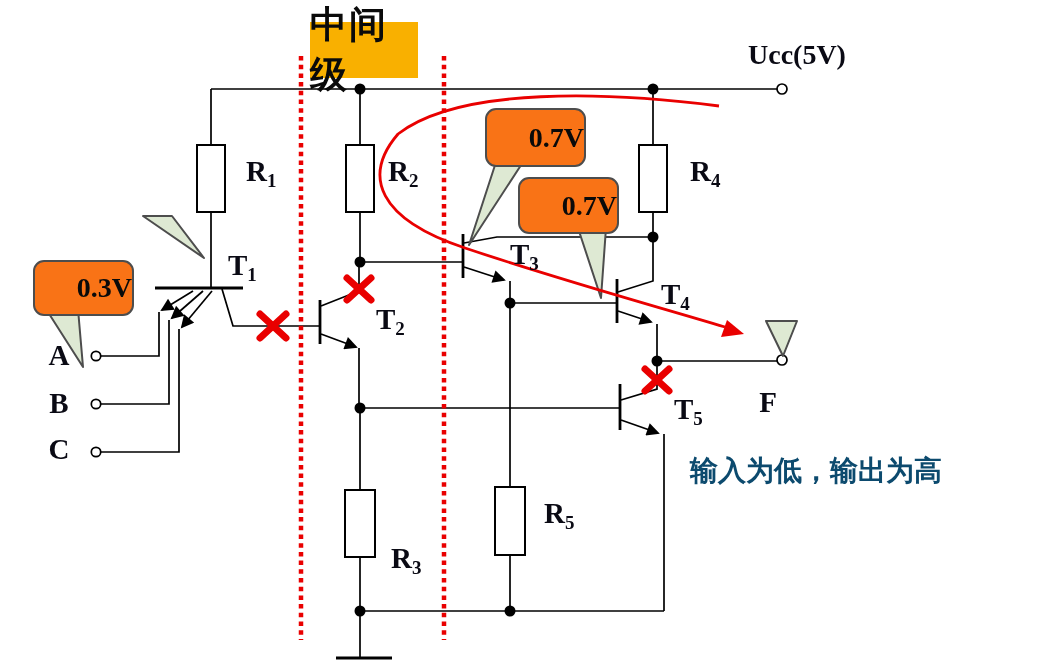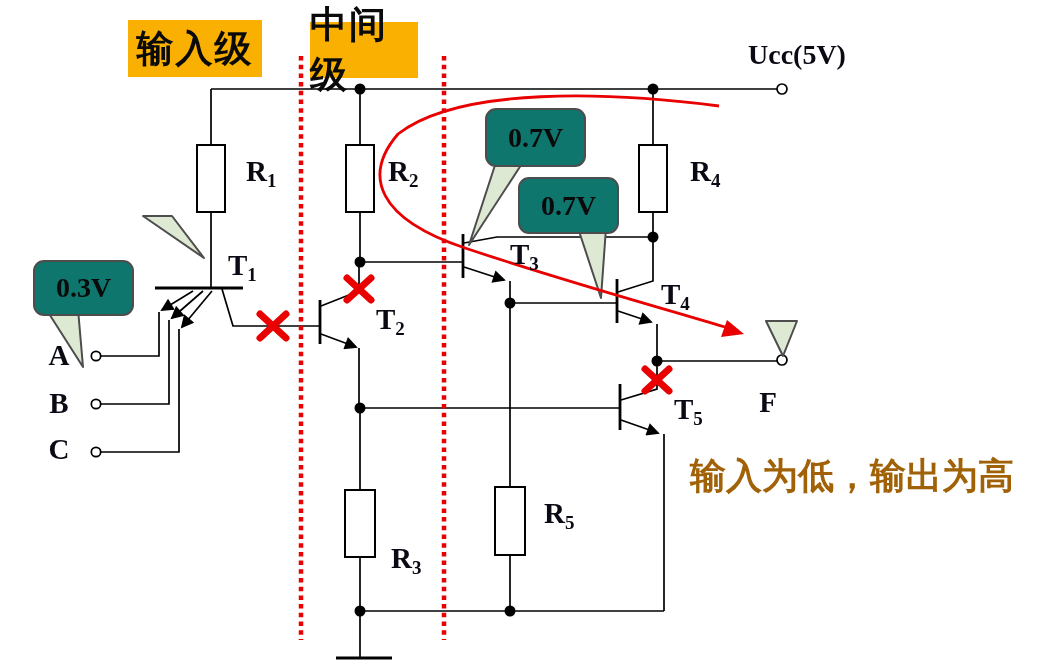--- a/index.html
+++ b/index.html
@@ -7,31 +7,31 @@
     position:relative;width:1063px;height:669px;background:#fff;overflow:hidden;
     font-family:"Liberation Serif","DejaVu Serif",serif;
   }
   svg.layer{position:absolute;left:0;top:0;}
   .hdr{
     position:absolute;display:flex;align-items:center;justify-content:center;
     background:#F9B000;color:#0a0a0a;font-weight:bold;font-size:37px;
     font-family:"Liberation Sans","DejaVu Sans",sans-serif;letter-spacing:2px;
   }
   .clb{
-    position:absolute;display:flex;align-items:center;justify-content:center;
-    background:#0f766e;border:2.5px solid #4D4D4D;border-radius:11px;
+    position:absolute;display:flex;align-items:center;justify-content:flex-end;
+    background:#f97316;border:2.5px solid #4D4D4D;border-radius:11px;
     color:#0a0a0a;font-weight:bold;font-size:28px;z-index:3;
   }
   .lbl{
     position:absolute;color:#0a0a14;font-weight:bold;font-size:29px;line-height:1.05;
     white-space:nowrap;z-index:2;
   }
   .lbl .sub{font-size:19px;vertical-align:-6px;}
   .annot{
-    position:absolute;color:#a16207;font-weight:bold;font-size:36px;
+    position:absolute;color:#0c4a6e;font-weight:bold;font-size:28px;
     font-family:"Liberation Sans","DejaVu Sans",sans-serif;white-space:nowrap;z-index:2;
   }
   .ctr{text-align:center;}
 </style>
 </head>
 <body>
 
 <div class="canvas">
 
   <svg class="layer" width="1063" height="669" viewBox="0 0 1063 669">
@@ -141,23 +141,20 @@
           <line x1="347" y1="300" x2="371" y2="278"></line>
         </g>
         <g>
           <line x1="645" y1="369" x2="669" y2="391"></line>
           <line x1="645" y1="391" x2="669" y2="369"></line>
         </g>
       </g>
     </g>
   </svg>
 
-  <div class="hdr" style="left:128px;top:20px;width:134px;height:57px;">
-    <span>输入级</span>
-  </div>
   <div class="hdr" style="left:310px;top:22px;width:108px;height:56px;">
     <span>中间级</span>
   </div>
 
   <div class="lbl" style="left:748px;top:40px;font-size:28px;">Ucc(5V)</div>
 
   <div class="lbl" style="left:246px;top:156px;">
     <span>R</span><span class="sub">1</span>
   </div>
   <div class="lbl" style="left:388px;top:156px;">

